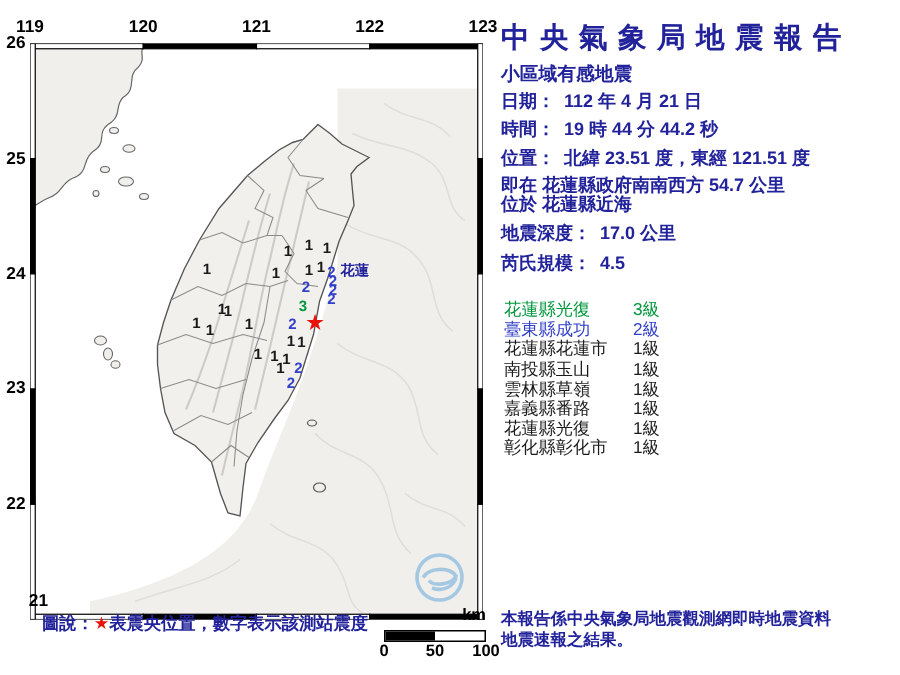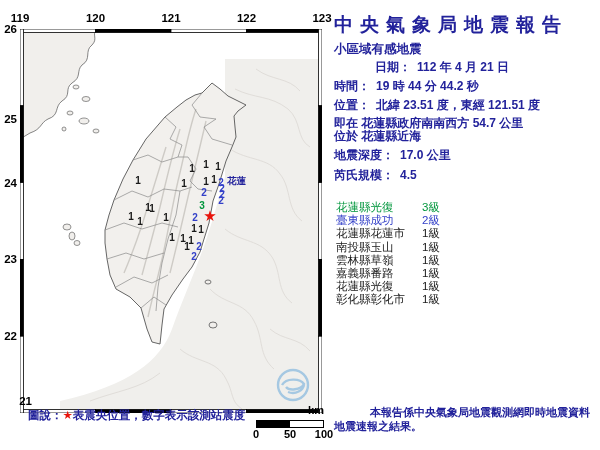--- a/index.html
+++ b/index.html
@@ -29,29 +29,29 @@
   .scalebar .bar{position:absolute;left:0;top:16px;width:66px;height:6px;border:1px solid #000;}
   .scalebar .bar .half{position:absolute;left:0;top:0;width:50%;height:100%;background:#000;}
   .scalebar .ticks{position:absolute;left:0;top:24px;width:68px;height:14px;}
   .scalebar .ticks span{position:absolute;transform:translateX(-50%);font-size:11px;font-weight:bold;color:#000;}
   
   .report{position:absolute;left:334px;top:0;width:262px;height:450px;color:var(--ink);}
   .rtitle{position:absolute;left:0;top:12px;font-size:19px;font-weight:bold;letter-spacing:7px;white-space:nowrap;}
   .rline{position:absolute;left:0;font-size:12px;font-weight:bold;white-space:nowrap;}
   .rline .lbl{margin-right:6px;}
   .subtitle{top:41px;font-size:12.5px;}
-  .l-date{top:59px;margin-left:41px;} .l-time{top:78px;} .l-loc{top:97px;}
+  .l-date{top:59px;} .l-time{top:78px;} .l-loc{top:97px;}
   .l-loc2{top:115px;} .l-loc3{top:128px;}
   .l-depth{top:147px;} .l-mag{top:167px;}
   .l-header{top:183px;font-size:11.5px;}
   .stations{position:absolute;left:2px;top:201px;}
   .srow{height:13.2px;line-height:13.2px;font-size:11.5px;font-weight:normal;white-space:nowrap;}
   .srow .sname{display:inline-block;width:86px;}
   .srow.lv3{color:var(--green);} .srow.lv2{color:var(--blue);} .srow.lv1{color:var(--blk);}
-  .l-f1{top:405px;font-size:11px;margin-left:36px;} .l-f2{top:419px;font-size:11px;}
+  .l-f1{top:405px;font-size:11px;} .l-f2{top:419px;font-size:11px;}
 </style>
 </head>
 <body style="--ink: #22229b; --green: #00963c; --blue: #3340c8; --red: #e8140c; --blk: #1a1a1a;">
 
 <div class="map-panel">
   <svg width="302" height="384" viewBox="0 0 302 384">
 
     <path d="M205,30 L302,30 L302,384 L40,384 L40,372 C110,356 140,332 152,300 C162,272 172,250 180,228 C190,202 198,172 205,148 Z" fill="#f0efec" stroke="none"></path>
     <g stroke="#e0ddd9" stroke-width="1" fill="none">
       <path d="M215,60 C235,70 250,66 268,80 C282,92 276,110 290,118"></path>
@@ -140,21 +140,21 @@
   </svg>
   <div id="xticks">
       <span class="xtick" style="left: 0px;">119</span>
       <span class="xtick" style="left: 75.5px;">120</span>
       <span class="xtick" style="left: 151px;">121</span>
       <span class="xtick" style="left: 226.5px;">122</span>
       <span class="xtick" style="left: 302px;">123</span>
     </div>
   <div id="yticks">
       <span class="ytick" style="top: 0px;">26</span>
-      <span class="ytick" style="top: 90px; text-align: right;">25</span>
+      <span class="ytick" style="top: 77px; text-align: right;">25</span>
       <span class="ytick" style="top: 153.6px;">24</span>
       <span class="ytick" style="top: 230.4px;">23</span>
       <span class="ytick" style="top: 307.2px;">22</span>
       <span class="ytick" style="top: 372px; padding-left: 15px;">21</span>
     </div>
   <div id="markers">
       <span class="mk lv1" style="left: 186px; top: 136px;">1</span>
       <span class="mk lv1" style="left: 198px; top: 138px;">1</span>
       <span class="mk lv1" style="left: 172px; top: 140px;">1</span>
       <span class="mk lv1" style="left: 118px; top: 152px;">1</span>

